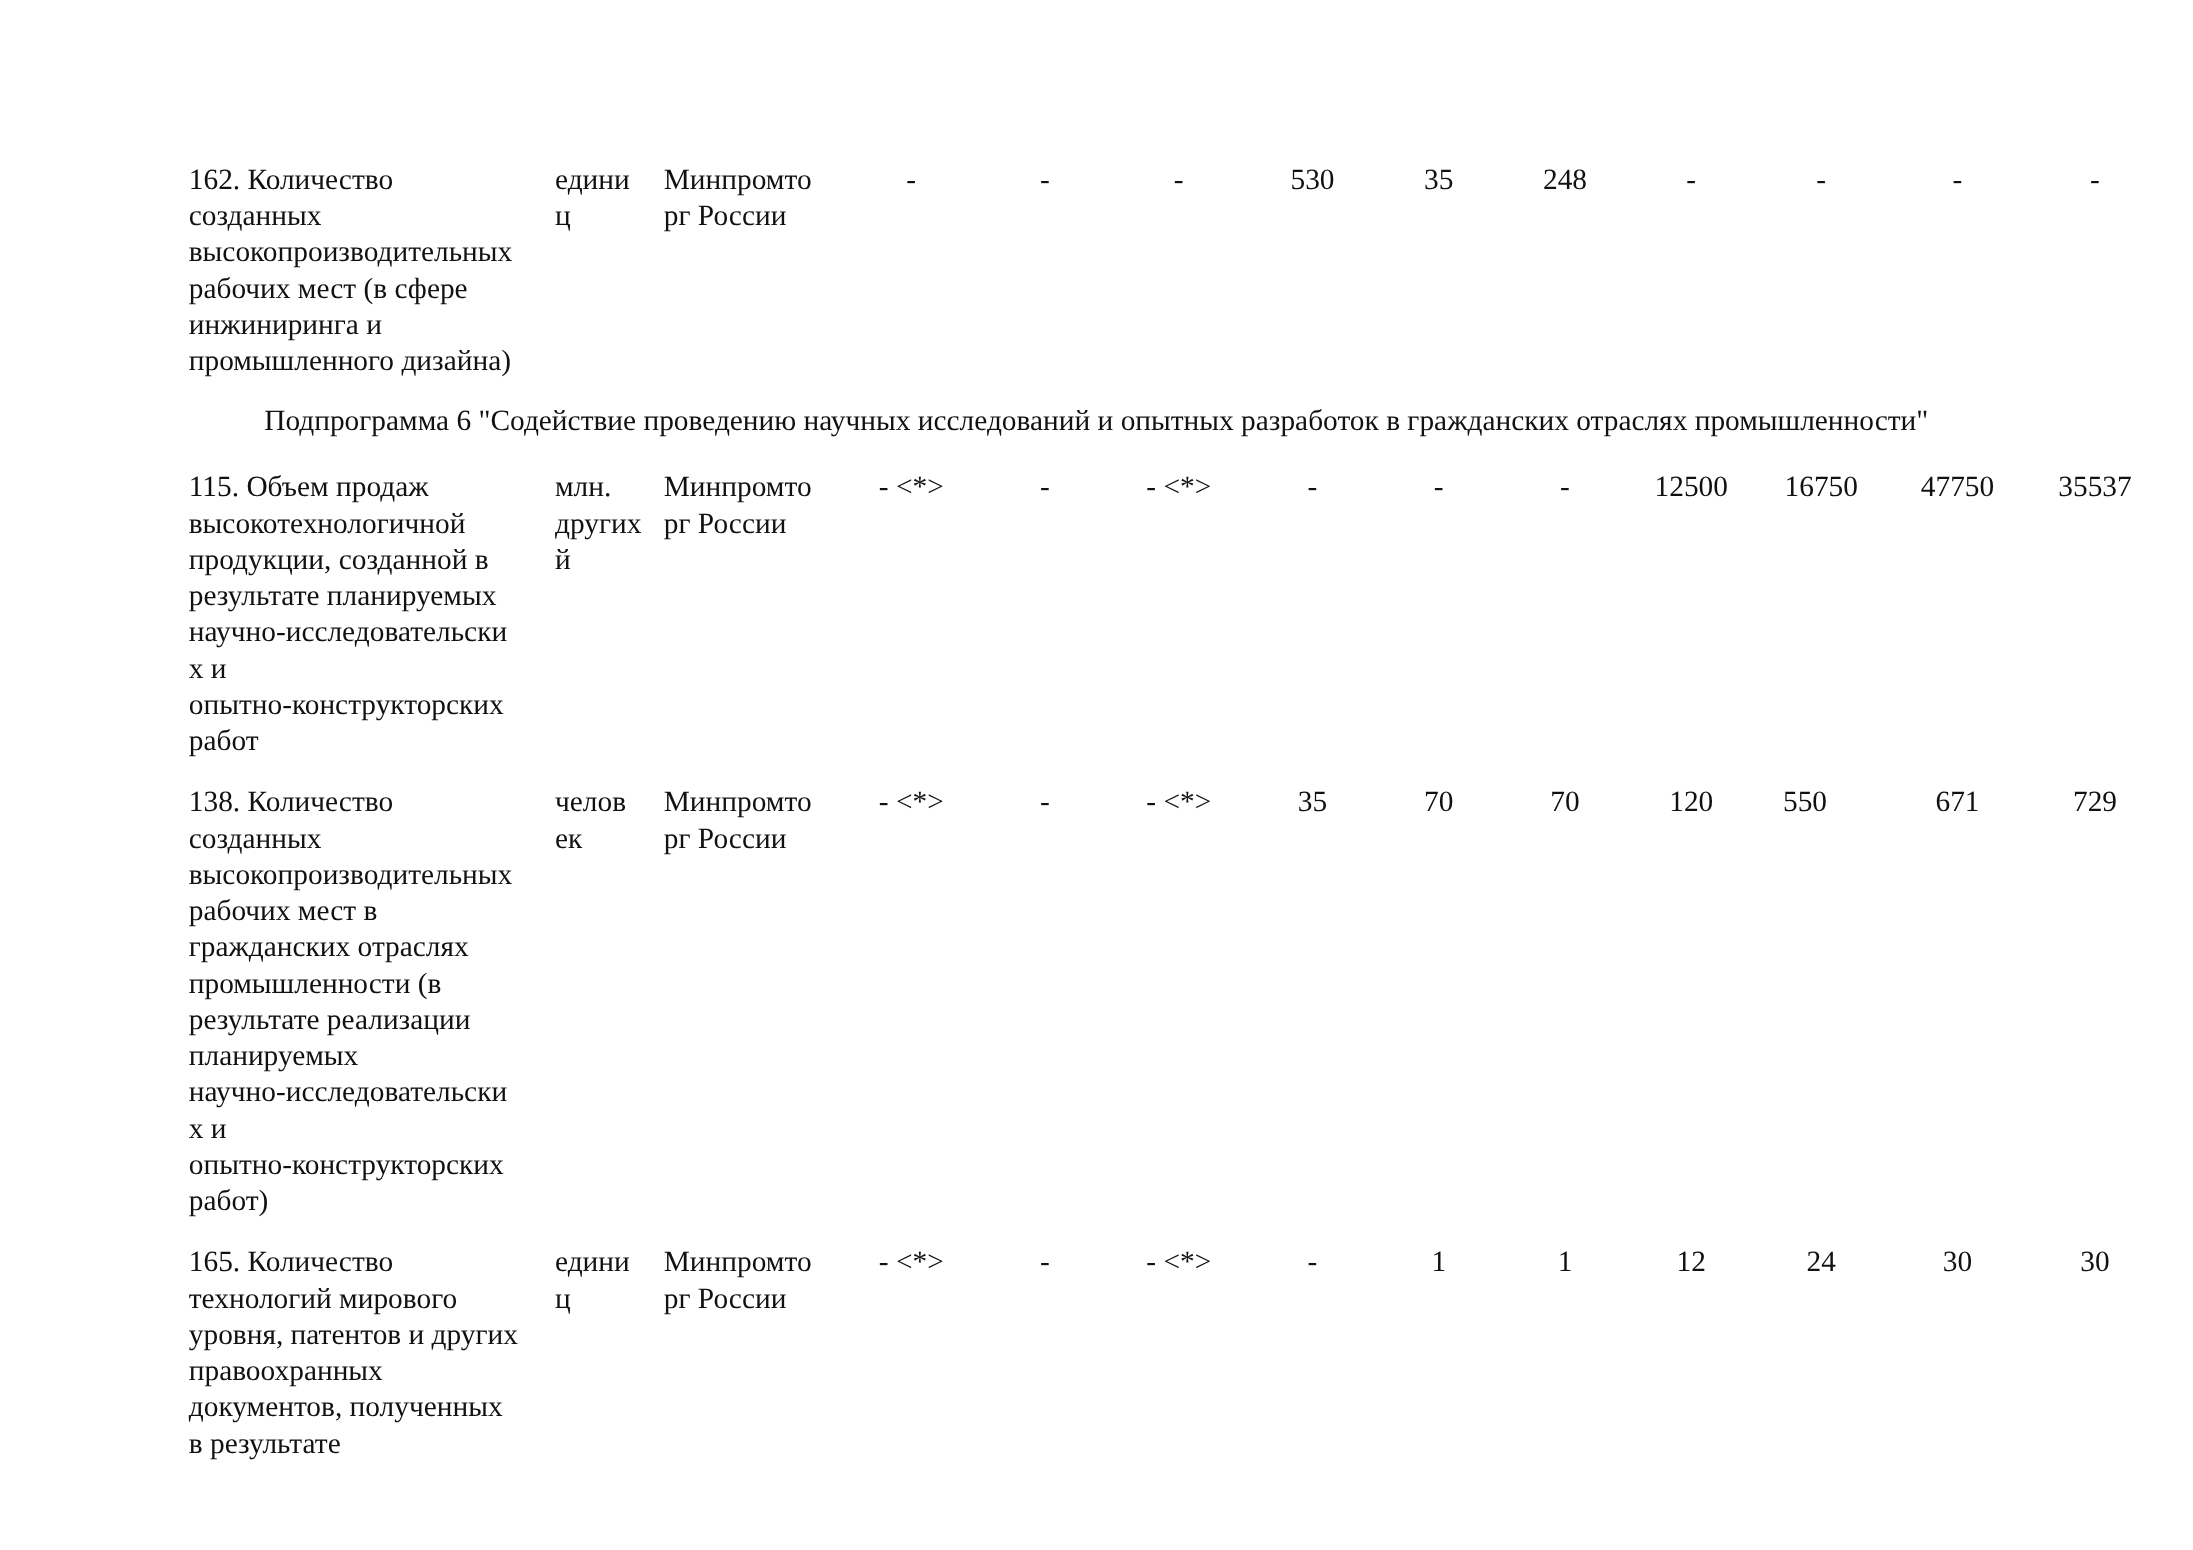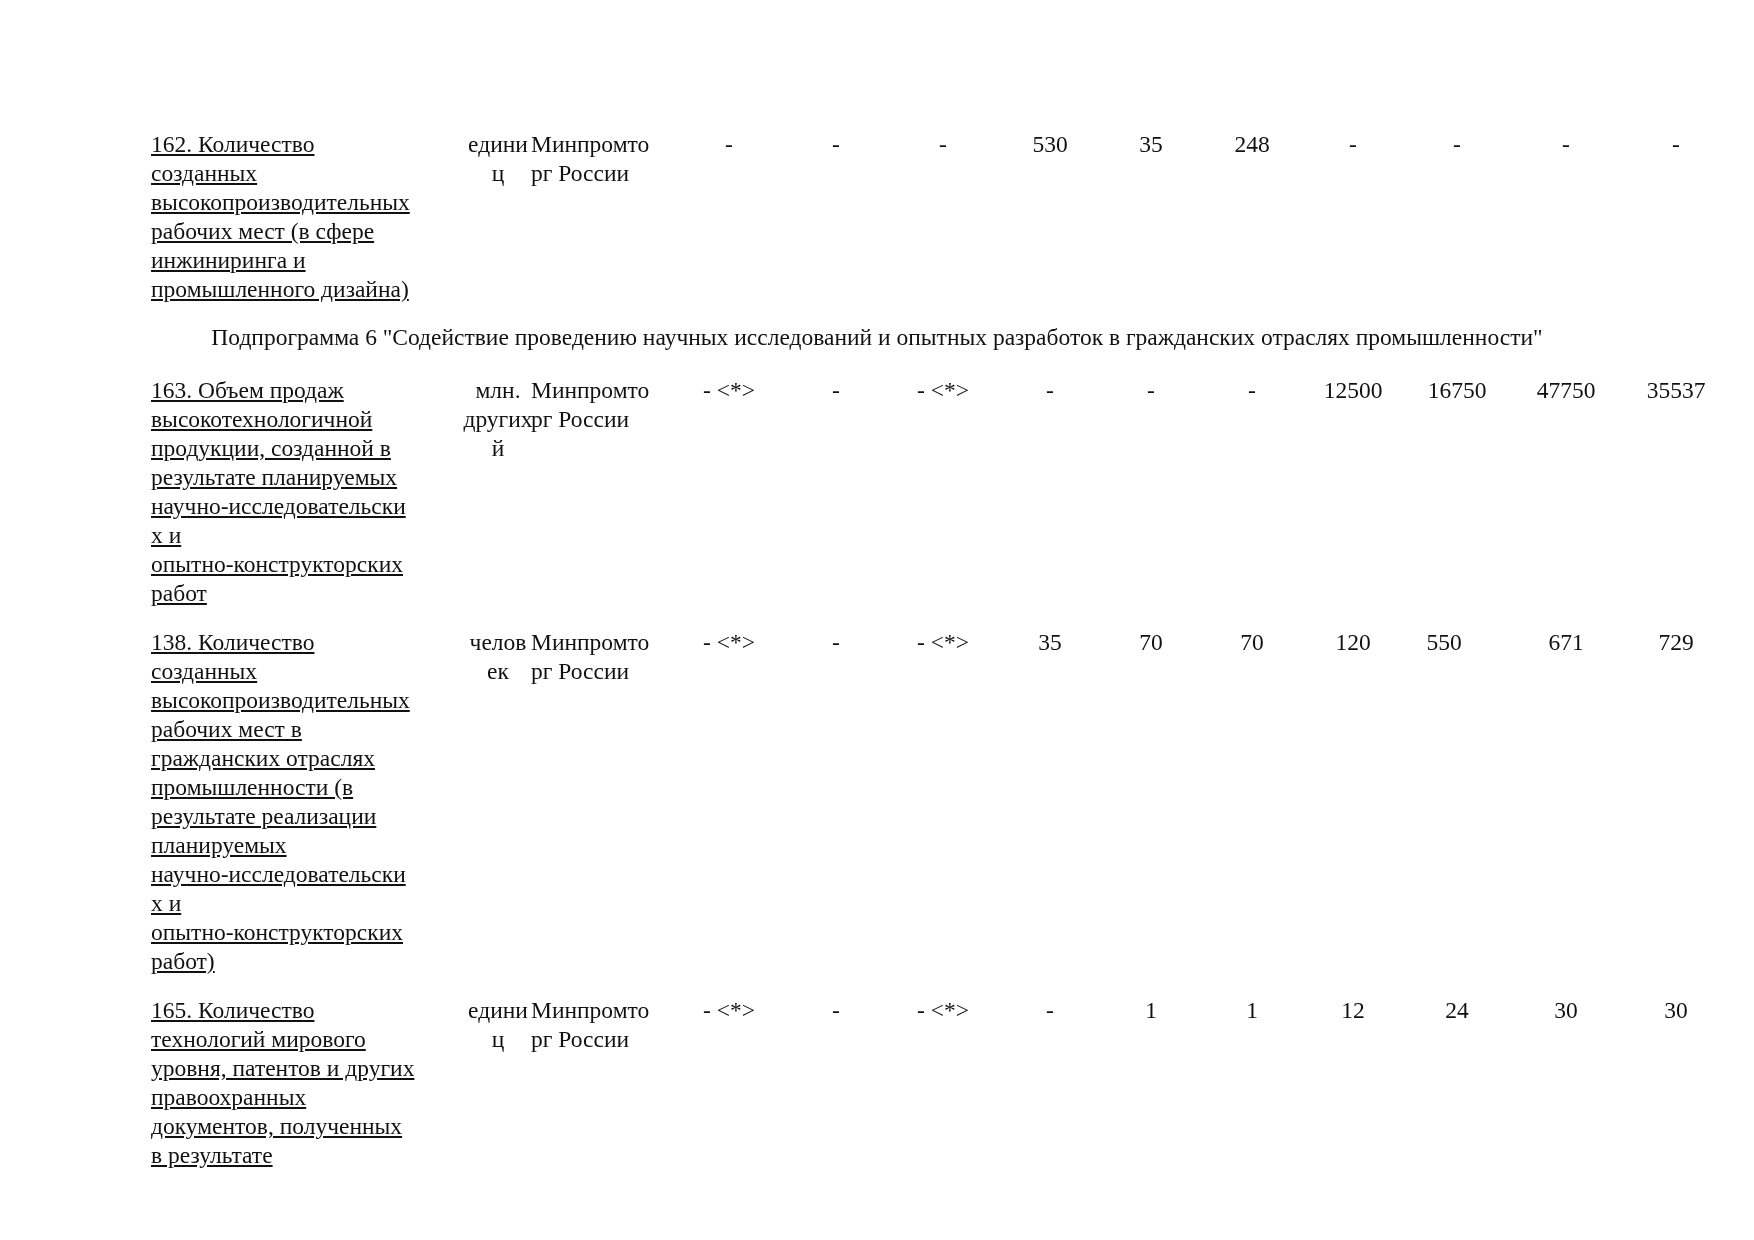--- a/index.html
+++ b/index.html
@@ -2,22 +2,22 @@
 <html><head>
   <meta charset="utf-8">
   <style>
     html, body { margin: 0; padding: 0; background: #ffffff; }
     body {
       width: 1754px; height: 1240px; position: relative; overflow: hidden;
       font-family: "Liberation Serif", "DejaVu Serif", serif;
       color: #111111; font-size: 23.5px; line-height: 29px;
     }
     .row { position: absolute; left: 0; width: 1754px; }
-    .name { position: absolute; left: 151px; width: 290px; white-space: pre-line; text-decoration: underline; }
-    .unit { position: absolute; left: 460px; width: 76px; text-align: center; white-space: pre-line; }
+    .name { position: absolute; left: 151px; width: 290px; white-space: pre-line; }
+    .unit { position: absolute; left: 444px; width: 76px; text-align: left; white-space: pre-line; }
     .resp { position: absolute; left: 531px; width: 140px; white-space: pre-line; }
     .val { position: absolute; top: 0; width: 100px; text-align: center; white-space: nowrap; }
     .heading {
       position: absolute; left: 0; width: 1754px; top: 323px; text-align: center;
     }
   </style>
 </head>
 <body>
 
 <div class="row" style="top:130px;">
@@ -39,21 +39,21 @@
   <div class="val" style="left:1202px">248</div>
   <div class="val" style="left:1303px">-</div>
   <div class="val" style="left:1407px">-</div>
   <div class="val" style="left:1516px">-</div>
   <div class="val" style="left:1626px">-</div>
 </div>
 
 <div class="heading">Подпрограмма 6 "Содействие проведению научных исследований и опытных разработок в гражданских отраслях промышленности"</div>
 
 <div class="row" style="top:376px;">
-  <div class="name">163. Объем продаж
+  <div class="name">115. Объем продаж
 высокотехнологичной
 продукции, созданной в
 результате планируемых
 научно-исследовательски
 х и
 опытно-конструкторских
 работ</div>
   <div class="unit">млн.
 других
 й</div>

